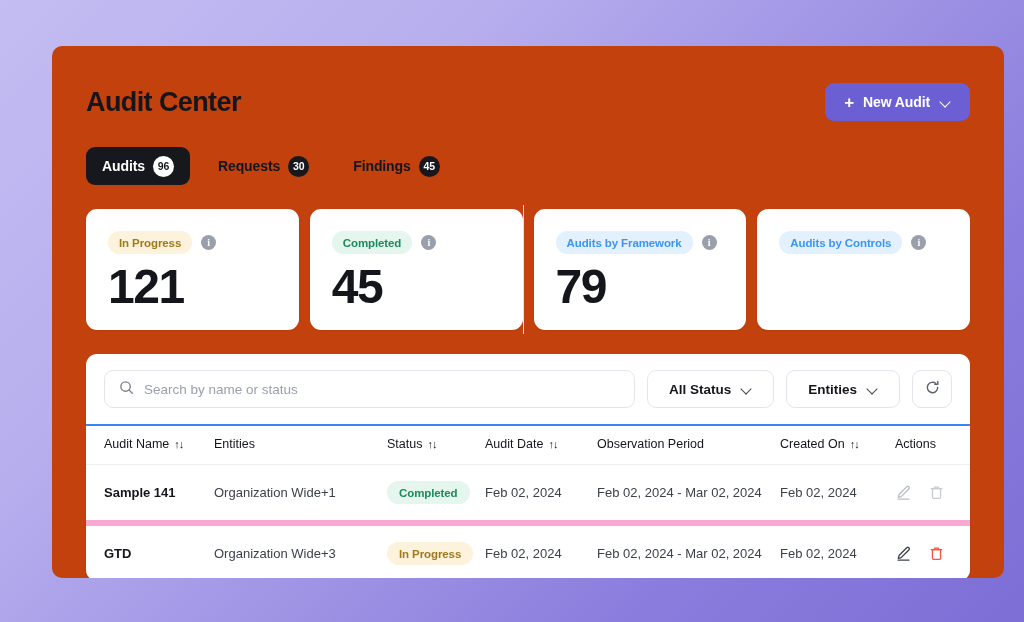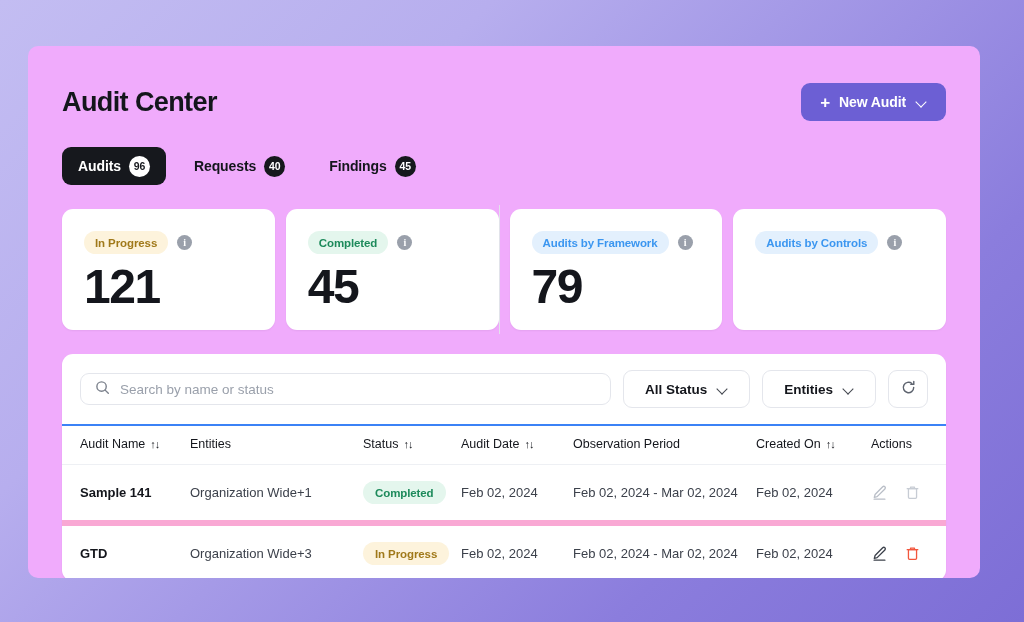--- a/index.html
+++ b/index.html
@@ -11,25 +11,25 @@
   }
 
   body {
     font-family: "Liberation Sans", sans-serif;
     background: linear-gradient(135deg, #c3bdf2 0%, #b7aeee 30%, #8b7ddd 75%, #7d6ed6 100%);
     -webkit-font-smoothing: antialiased;
   }
 
   .app-window {
     position: absolute;
-    left: 28px;
+    left: 52px;
     top: 46px;
     width: 952px;
     height: 532px;
-    background: #f0abfc;
+    background: #c2410c;
     border-radius: 10px;
     overflow: hidden;
   }
 
   .inner {
     padding: 34px 34px 0 34px;
     height: 100%;
   }
 
   
@@ -192,21 +192,21 @@
     display: flex;
     align-items: center;
     gap: 12px;
     padding: 16px 18px;
   }
   .search-box {
     flex: 1 1 auto;
     display: flex;
     align-items: center;
     gap: 10px;
-    height: 32px;
+    height: 38px;
     border: 1px solid #e4e6ec;
     border-radius: 9px;
     padding: 0 14px;
     background: #ffffff;
   }
   .search-box input {
     flex: 1;
     border: none;
     outline: none;
     font-family: inherit;
@@ -313,21 +313,21 @@
       </button>
     </div>
 
     <div class="tabs" id="tabs">
         <button class="tab active">
           <span>Audits</span>
           <span class="tab-badge">96</span>
         </button>
         <button class="tab">
           <span>Requests</span>
-          <span class="tab-badge">40</span>
+          <span class="tab-badge">30</span>
         </button>
         <button class="tab">
           <span>Findings</span>
           <span class="tab-badge">45</span>
         </button>
       </div>
 
     <div class="stats" id="stats">
         <div class="stat-card">
           <div class="badge-row">

